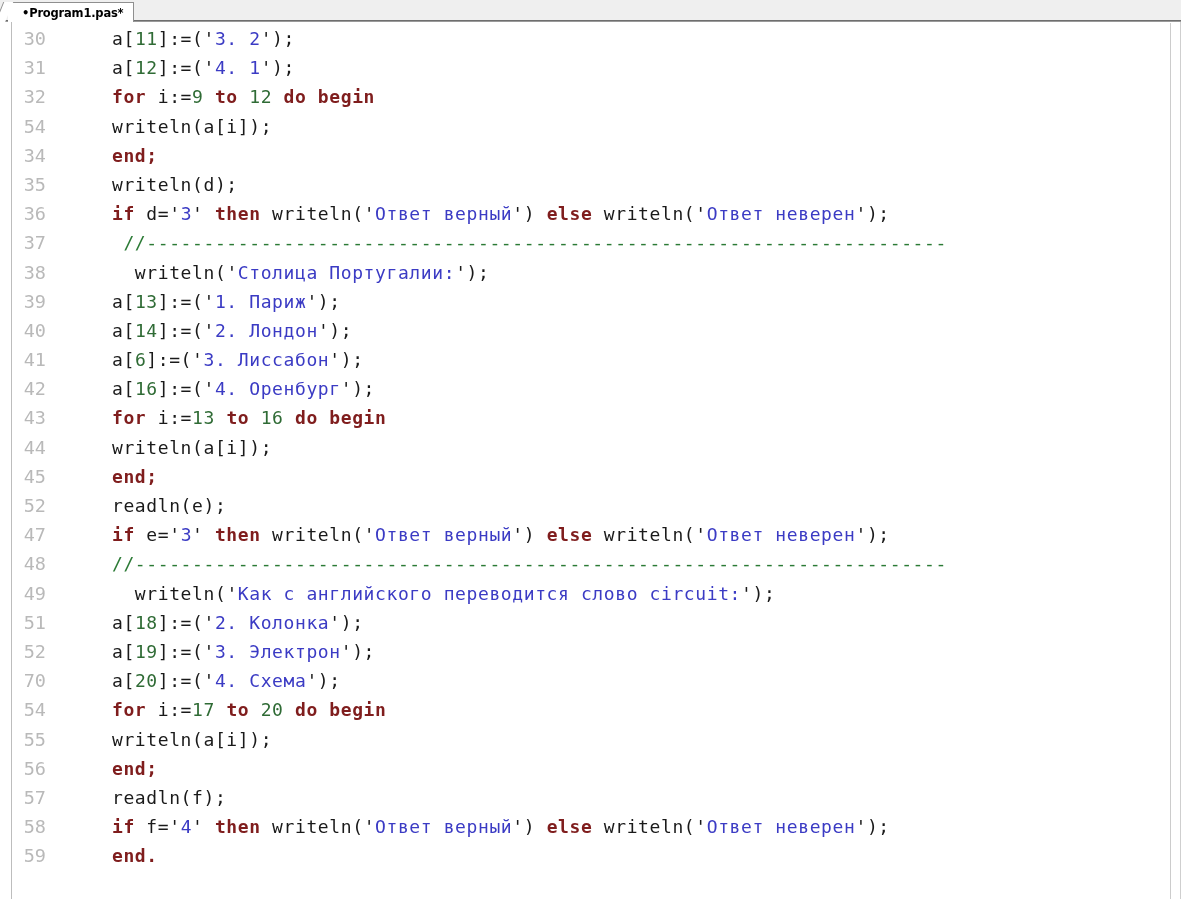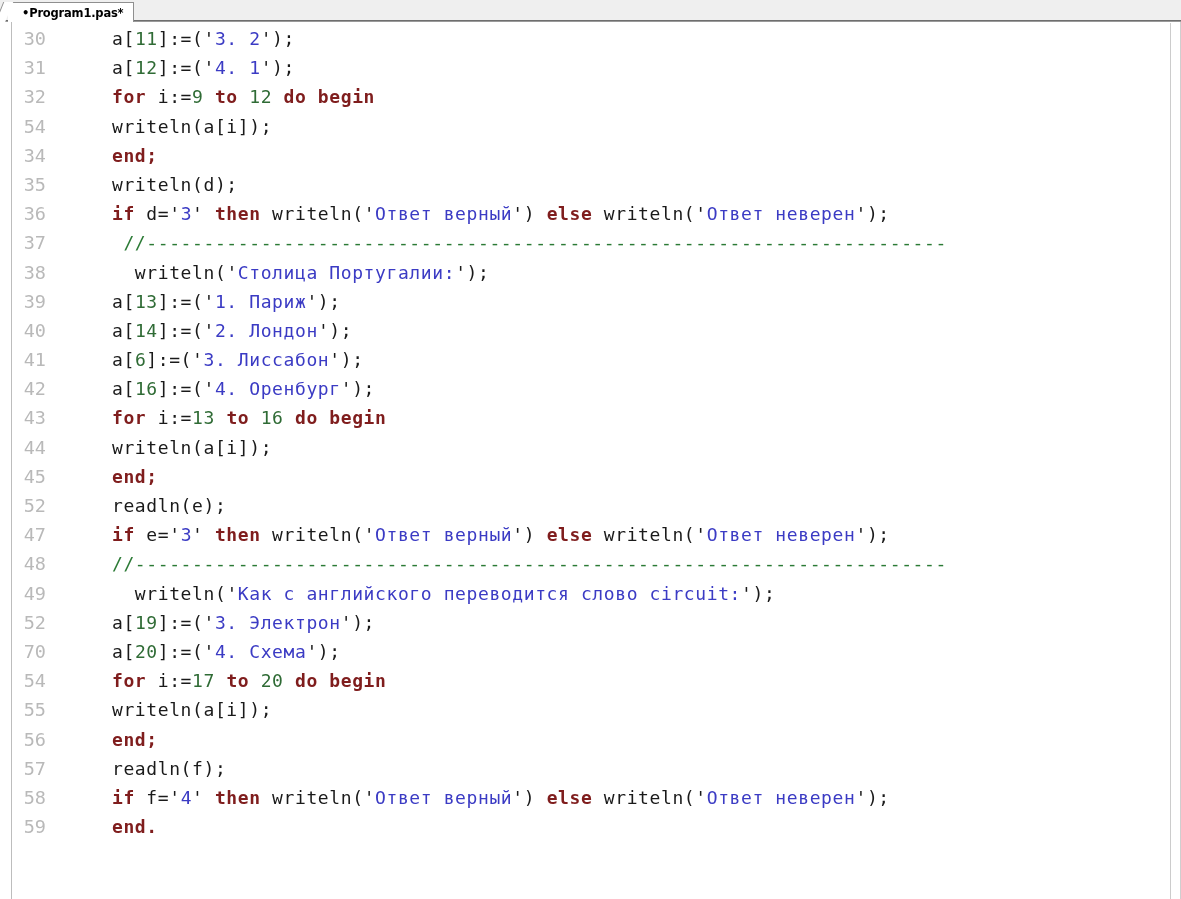--- a/index.html
+++ b/index.html
@@ -187,20 +187,21 @@
         <div class="line"><span class="lineno">40</span><span class="code"><span class="tok-id">a</span><span class="tok-punc">[</span><span class="tok-num">14</span><span class="tok-punc">]:=('</span><span class="tok-str">2. Лондон</span><span class="tok-punc">');</span></span></div>
         <div class="line"><span class="lineno">41</span><span class="code"><span class="tok-id">a</span><span class="tok-punc">[</span><span class="tok-num">6</span><span class="tok-punc">]:=('</span><span class="tok-str">3. Лиссабон</span><span class="tok-punc">');</span></span></div>
         <div class="line"><span class="lineno">42</span><span class="code"><span class="tok-id">a</span><span class="tok-punc">[</span><span class="tok-num">16</span><span class="tok-punc">]:=('</span><span class="tok-str">4. Оренбург</span><span class="tok-punc">');</span></span></div>
         <div class="line"><span class="lineno">43</span><span class="code"><span class="tok-kw">for</span><span class="tok-id"> i:=</span><span class="tok-num">13</span><span class="tok-id"> </span><span class="tok-kw">to</span><span class="tok-id"> </span><span class="tok-num">16</span><span class="tok-id"> </span><span class="tok-kw">do begin</span></span></div>
         <div class="line"><span class="lineno">44</span><span class="code"><span class="tok-id">writeln(a[i]);</span></span></div>
         <div class="line"><span class="lineno">45</span><span class="code"><span class="tok-kw">end;</span></span></div>
         <div class="line"><span class="lineno">52</span><span class="code"><span class="tok-id">readln(e);</span></span></div>
         <div class="line"><span class="lineno">47</span><span class="code"><span class="tok-kw">if</span><span class="tok-id"> e=</span><span class="tok-punc">'</span><span class="tok-str">3</span><span class="tok-punc">'</span><span class="tok-id"> </span><span class="tok-kw">then</span><span class="tok-id"> writeln(</span><span class="tok-punc">'</span><span class="tok-str">Ответ верный</span><span class="tok-punc">'</span><span class="tok-id">) </span><span class="tok-kw">else</span><span class="tok-id"> writeln(</span><span class="tok-punc">'</span><span class="tok-str">Ответ неверен</span><span class="tok-punc">'</span><span class="tok-id">);</span></span></div>
         <div class="line"><span class="lineno">48</span><span class="code"><span class="tok-com">//-----------------------------------------------------------------------</span></span></div>
         <div class="line"><span class="lineno">49</span><span class="code"><span class="tok-id">  writeln(</span><span class="tok-punc">'</span><span class="tok-str">Как с английского переводится слово circuit:</span><span class="tok-punc">'</span><span class="tok-id">);</span></span></div>
+        <div class="line"><span class="lineno">51</span><span class="code"><span class="tok-id">a</span><span class="tok-punc">[</span><span class="tok-num">18</span><span class="tok-punc">]:=('</span><span class="tok-str">2. Колонка</span><span class="tok-punc">');</span></span></div>
         <div class="line"><span class="lineno">52</span><span class="code"><span class="tok-id">a</span><span class="tok-punc">[</span><span class="tok-num">19</span><span class="tok-punc">]:=('</span><span class="tok-str">3. Электрон</span><span class="tok-punc">');</span></span></div>
         <div class="line"><span class="lineno">70</span><span class="code"><span class="tok-id">a</span><span class="tok-punc">[</span><span class="tok-num">20</span><span class="tok-punc">]:=('</span><span class="tok-str">4. Схема</span><span class="tok-punc">');</span></span></div>
         <div class="line"><span class="lineno">54</span><span class="code"><span class="tok-kw">for</span><span class="tok-id"> i:=</span><span class="tok-num">17</span><span class="tok-id"> </span><span class="tok-kw">to</span><span class="tok-id"> </span><span class="tok-num">20</span><span class="tok-id"> </span><span class="tok-kw">do begin</span></span></div>
         <div class="line"><span class="lineno">55</span><span class="code"><span class="tok-id">writeln(a[i]);</span></span></div>
         <div class="line"><span class="lineno">56</span><span class="code"><span class="tok-kw">end;</span></span></div>
         <div class="line"><span class="lineno">57</span><span class="code"><span class="tok-id">readln(f);</span></span></div>
         <div class="line"><span class="lineno">58</span><span class="code"><span class="tok-kw">if</span><span class="tok-id"> f=</span><span class="tok-punc">'</span><span class="tok-str">4</span><span class="tok-punc">'</span><span class="tok-id"> </span><span class="tok-kw">then</span><span class="tok-id"> writeln(</span><span class="tok-punc">'</span><span class="tok-str">Ответ верный</span><span class="tok-punc">'</span><span class="tok-id">) </span><span class="tok-kw">else</span><span class="tok-id"> writeln(</span><span class="tok-punc">'</span><span class="tok-str">Ответ неверен</span><span class="tok-punc">'</span><span class="tok-id">);</span></span></div>
         <div class="line"><span class="lineno">59</span><span class="code"><span class="tok-kw">end.</span></span></div>
       </div>
   </div>

